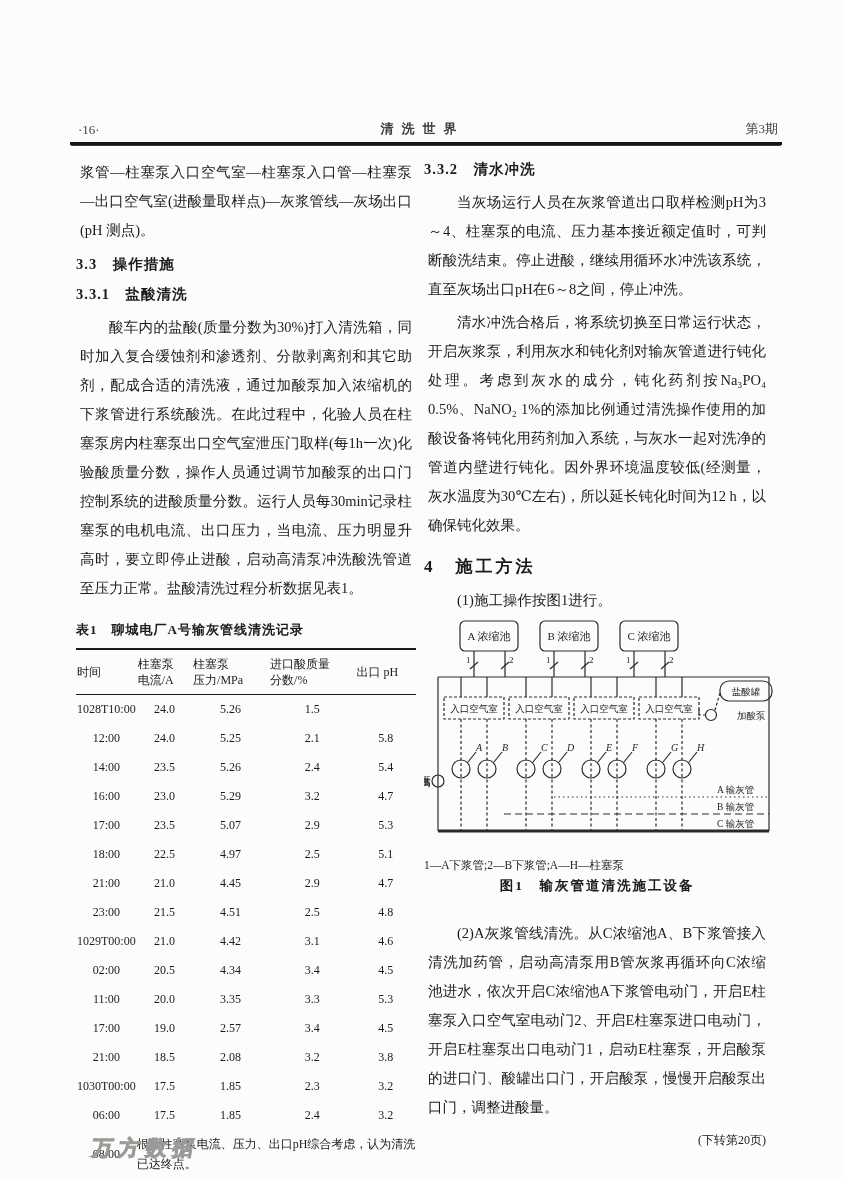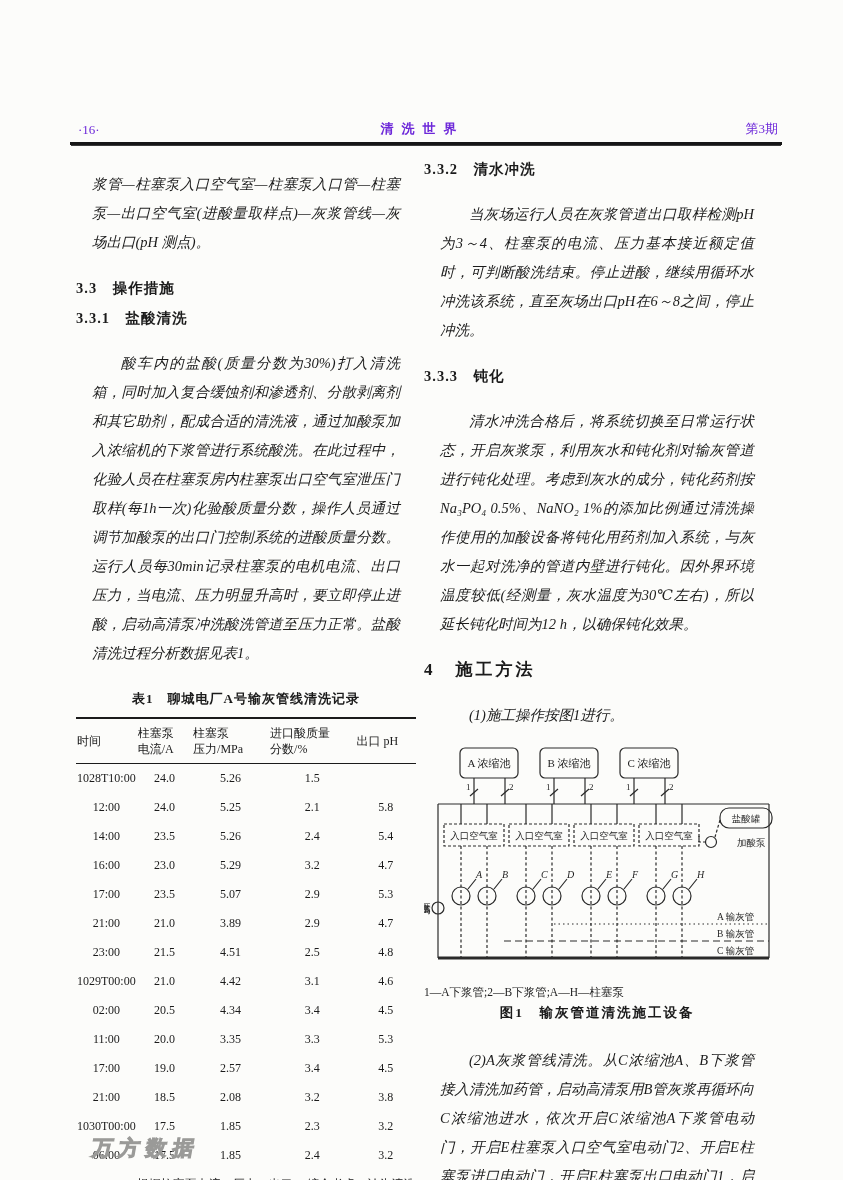--- a/index.html
+++ b/index.html
@@ -3,35 +3,35 @@
 <meta charset="utf-8">
 <style>
   html,body{margin:0;padding:0;background:#e8e8e8;}
   .page{
     position:relative;width:843px;height:1180px;margin:0 auto;
     background:#fcfcfa;color:#1d1d1d;overflow:hidden;
     font-family:"Liberation Serif","DejaVu Serif",serif;
   }
   
   .hdr{position:absolute;top:120px;left:78px;width:700px;display:flex;
-       justify-content:space-between;align-items:flex-end;font-size:13px;color:#6d28d9;}
+       justify-content:space-between;align-items:flex-end;font-size:13px;color:#404040;}
   .hdr .jtitle{letter-spacing:8px;font-weight:bold;}
   .hdr-rule{position:absolute;top:142px;left:70px;width:712px;
        border-top:3px solid #161616;box-shadow:0 2px 0 -1px #3a3a3a;}
   
   .col{position:absolute;top:154px;font-size:14.5px;line-height:29px;
        text-align:justify;color:#1b1b1b;}
   .col-l{left:76px;width:340px;}
   .col-r{left:424px;width:346px;}
-  .col p{margin:16px;font-style:italic;}
+  .col p{margin:4px;}
   p.indent{text-indent:2em;}
   h4.sec{font-size:14.5px;line-height:30px;margin:0;font-weight:bold;letter-spacing:1px;}
   h3.big{font-size:17px;line-height:30px;margin:12px 0 0;font-weight:bold;letter-spacing:3px;}
   
-  .tbl-title{text-align:center;font-weight:bold;font-size:13px;margin:12px 0 4px;letter-spacing:1px;}
+  .tbl-title{text-align:left;font-weight:bold;font-size:13px;margin:12px 0 4px;letter-spacing:1px;}
   table.clean{border-collapse:collapse;width:100%;font-size:12px;}
   table.clean th{font-weight:normal;white-space:pre-line;line-height:16px;
        padding:6px 1px;border-top:2.5px solid #1b1b1b;border-bottom:1.5px solid #1b1b1b;}
   table.clean td{text-align:center;height:26.5px;padding:0 1px;}
   table.clean tr.fnote td{border-bottom:2.5px solid #1b1b1b;padding:4px 0 8px;}
   table.clean td.fn-text{text-align:left;line-height:20px;font-size:12px;}
   
   .fig{margin-top:2px;}
   .fig svg{display:block;margin:0 auto;}
   .fig-legend{text-align:left;font-size:11.5px;line-height:20px;margin-top:4px;color:#222;}
@@ -106,23 +106,30 @@
             <td>4.7</td>
           </tr>
           <tr>
             <td>17:00</td>
             <td>23.5</td>
             <td>5.07</td>
             <td>2.9</td>
             <td>5.3</td>
           </tr>
           <tr>
+            <td>18:00</td>
+            <td>22.5</td>
+            <td>4.97</td>
+            <td>2.5</td>
+            <td>5.1</td>
+          </tr>
+          <tr>
             <td>21:00</td>
             <td>21.0</td>
-            <td>3.89</td>
+            <td>4.45</td>
             <td>2.9</td>
             <td>4.7</td>
           </tr>
           <tr>
             <td>23:00</td>
             <td>21.5</td>
             <td>4.51</td>
             <td>2.5</td>
             <td>4.8</td>
           </tr>
@@ -179,21 +186,20 @@
             <td>08:00</td>
             <td colspan="4" class="fn-text">根据柱塞泵电流、压力、出口pH综合考虑，认为清洗已达终点。</td>
           </tr>
         </tbody>
     </table>
   </div>
 
   <div class="col col-r">
     <h4 class="sec">3.3.2　清水冲洗</h4>
     <p class="indent">当灰场运行人员在灰浆管道出口取样检测pH为3～4、柱塞泵的电流、压力基本接近额定值时，可判断酸洗结束。停止进酸，继续用循环水冲洗该系统，直至灰场出口pH在6～8之间，停止冲洗。</p>
-    <h4 class="sec">3.3.3　钝化</h4>
     <p class="indent">清水冲洗合格后，将系统切换至日常运行状态，开启灰浆泵，利用灰水和钝化剂对输灰管道进行钝化处理。考虑到灰水的成分，钝化药剂按Na₃PO₄ 0.5%、NaNO₂ 1%的添加比例通过清洗操作使用的加酸设备将钝化用药剂加入系统，与灰水一起对洗净的管道内壁进行钝化。因外界环境温度较低(经测量，灰水温度为30℃左右)，所以延长钝化时间为12 h，以确保钝化效果。</p>
     <h3 class="big">4　施工方法</h3>
     <p class="indent">(1)施工操作按图1进行。</p>
 
     <div class="fig">
       <svg width="352" height="232" viewBox="0 0 352 232">
         <g fill="none" stroke="#2a2a2a" stroke-width="1.2">
 
           <rect x="36" y="2" width="58" height="30" rx="5"></rect>
           <rect x="116" y="2" width="58" height="30" rx="5"></rect>

